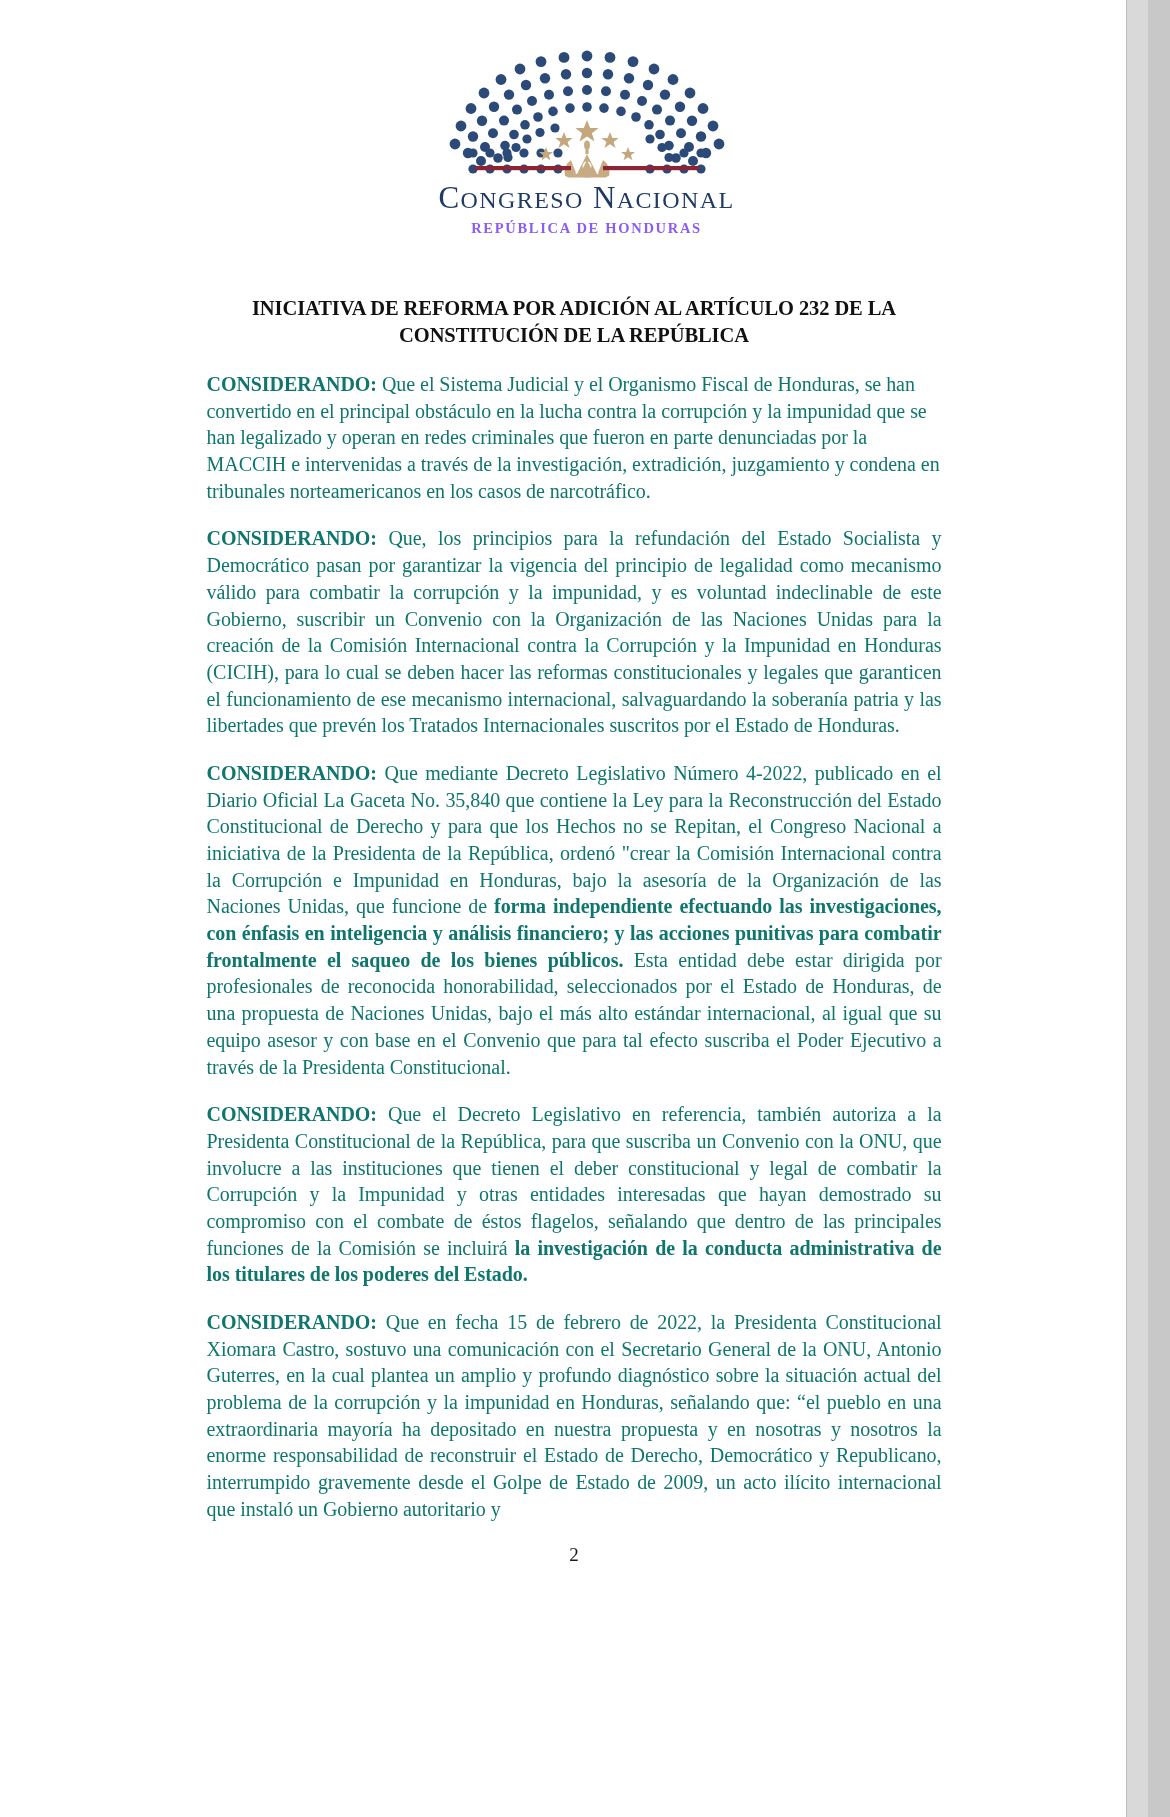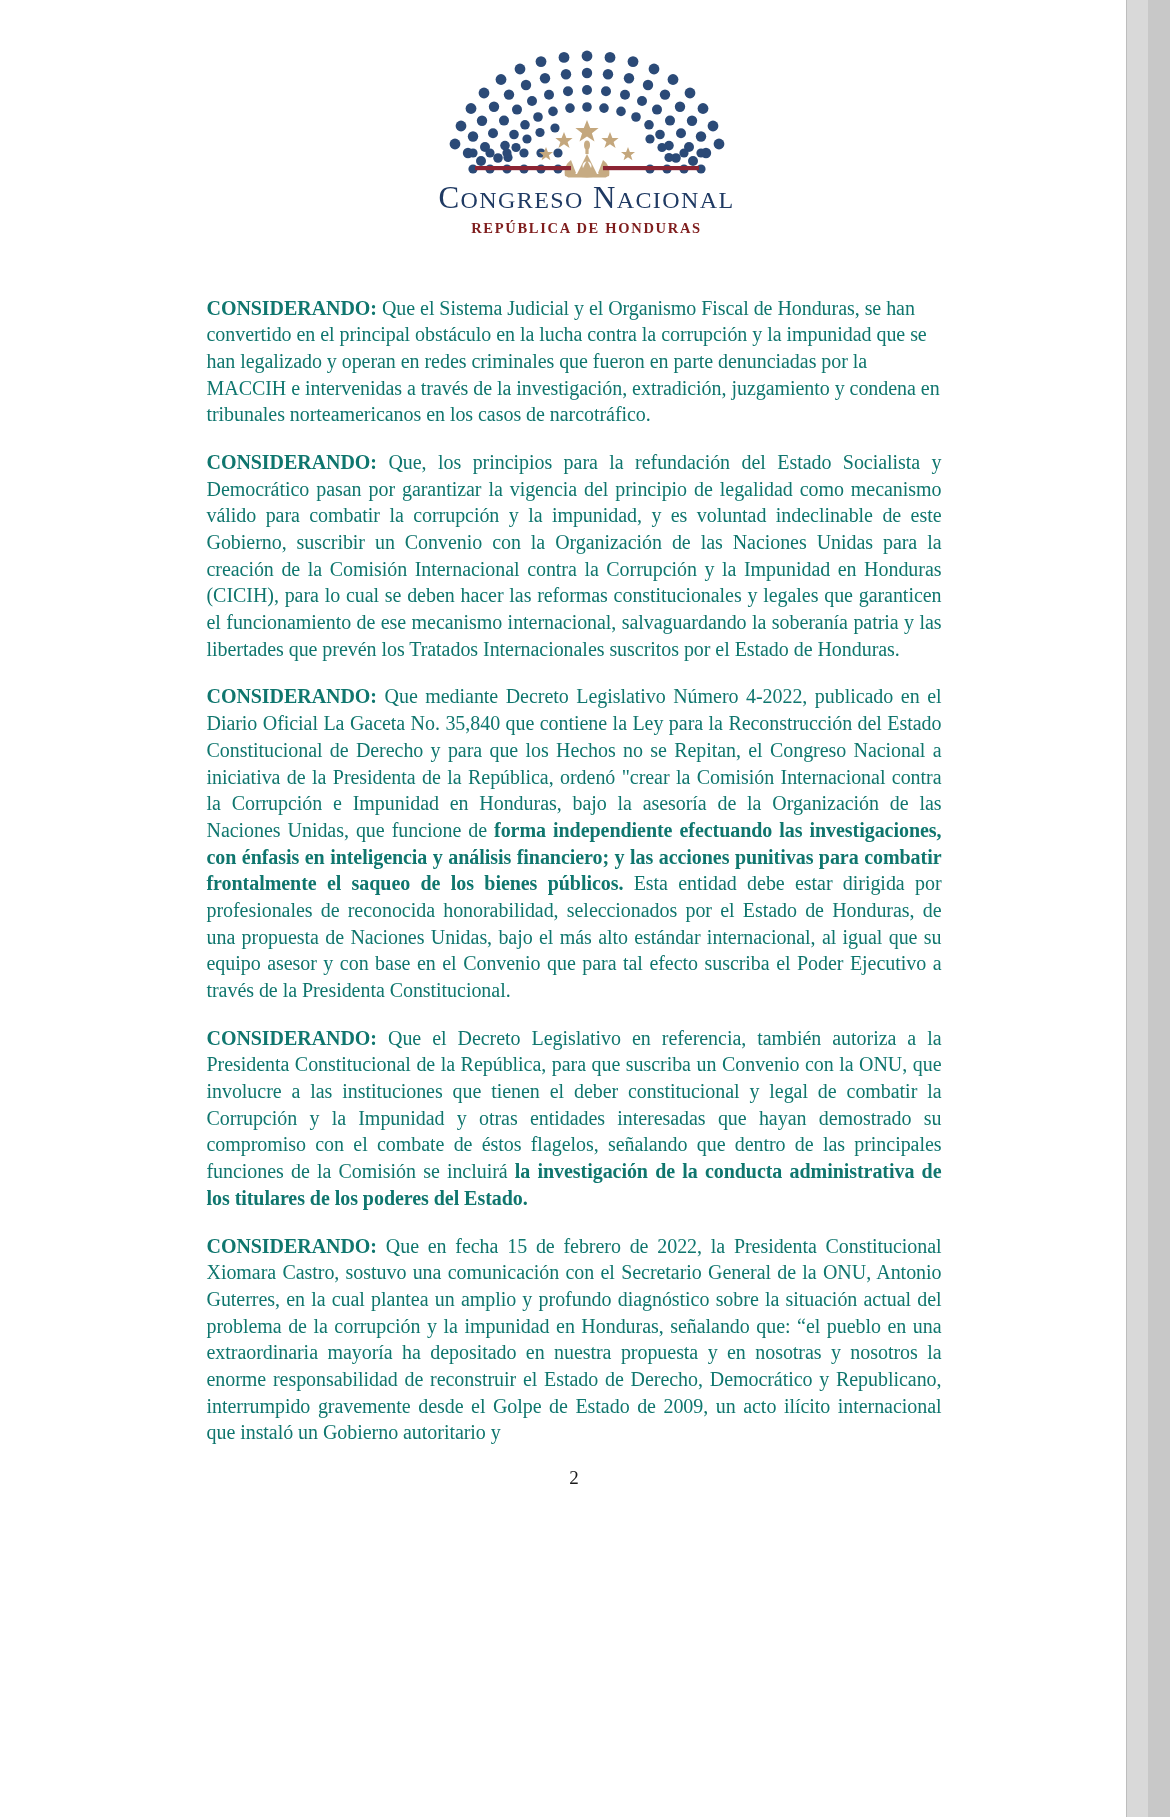--- a/index.html
+++ b/index.html
@@ -57,21 +57,21 @@
     font-family: "Liberation Serif", "DejaVu Serif", serif;
     font-size: 31px;
     letter-spacing: 1.4px;
     line-height: 1.05;
     white-space: nowrap;
   }
   .wordmark .cap { font-size: 31px; }
   .wordmark .sm { font-size: 24px; }
   .subwordmark {
     margin-top: 5px;
-    color: #7f1d1d;
+    color: #8b5cf6;
     font-family: "Liberation Serif", "DejaVu Serif", serif;
     font-size: 14.5px;
     letter-spacing: 1.7px;
     font-weight: 600;
   }
 
   
   .doc-body {
     width: 735px;
     margin: 0 auto;
@@ -261,20 +261,21 @@
     <div class="wordmark">
       <span class="cap">C</span><span class="sm">ONGRESO</span>
       <span class="cap">N</span><span class="sm">ACIONAL</span>
     </div>
 
     <div class="subwordmark">REPÚBLICA DE HONDURAS</div>
   </div>
 
   <div class="doc-body">
 
+    <h1 class="doc-title">INICIATIVA DE REFORMA POR ADICIÓN AL ARTÍCULO 232 DE LA CONSTITUCIÓN DE LA REPÚBLICA</h1>
 
     <p class="clause loose">
       <span class="lead">CONSIDERANDO:</span><span> Que el Sistema Judicial y el Organismo Fiscal de Honduras, se han convertido en el principal obstáculo en la lucha contra la corrupción y la impunidad que se han legalizado y operan en redes criminales que fueron en parte denunciadas por la MACCIH e intervenidas a través de la investigación, extradición, juzgamiento y condena en tribunales norteamericanos en los casos de narcotráfico.</span>
     </p>
 
     <p class="clause">
       <span class="lead">CONSIDERANDO:</span><span> Que, los principios para la refundación del Estado Socialista y Democrático pasan por garantizar la vigencia del principio de legalidad como mecanismo válido para combatir la corrupción y la impunidad, y es voluntad indeclinable de este Gobierno, suscribir un Convenio con la Organización de las Naciones Unidas para la creación de la Comisión Internacional contra la Corrupción y la Impunidad en Honduras (CICIH), para lo cual se deben hacer las reformas constitucionales y legales que garanticen el funcionamiento de ese mecanismo internacional, salvaguardando la soberanía patria y las libertades que prevén los Tratados Internacionales suscritos por el Estado de Honduras.</span>
     </p>
 
     <p class="clause">

